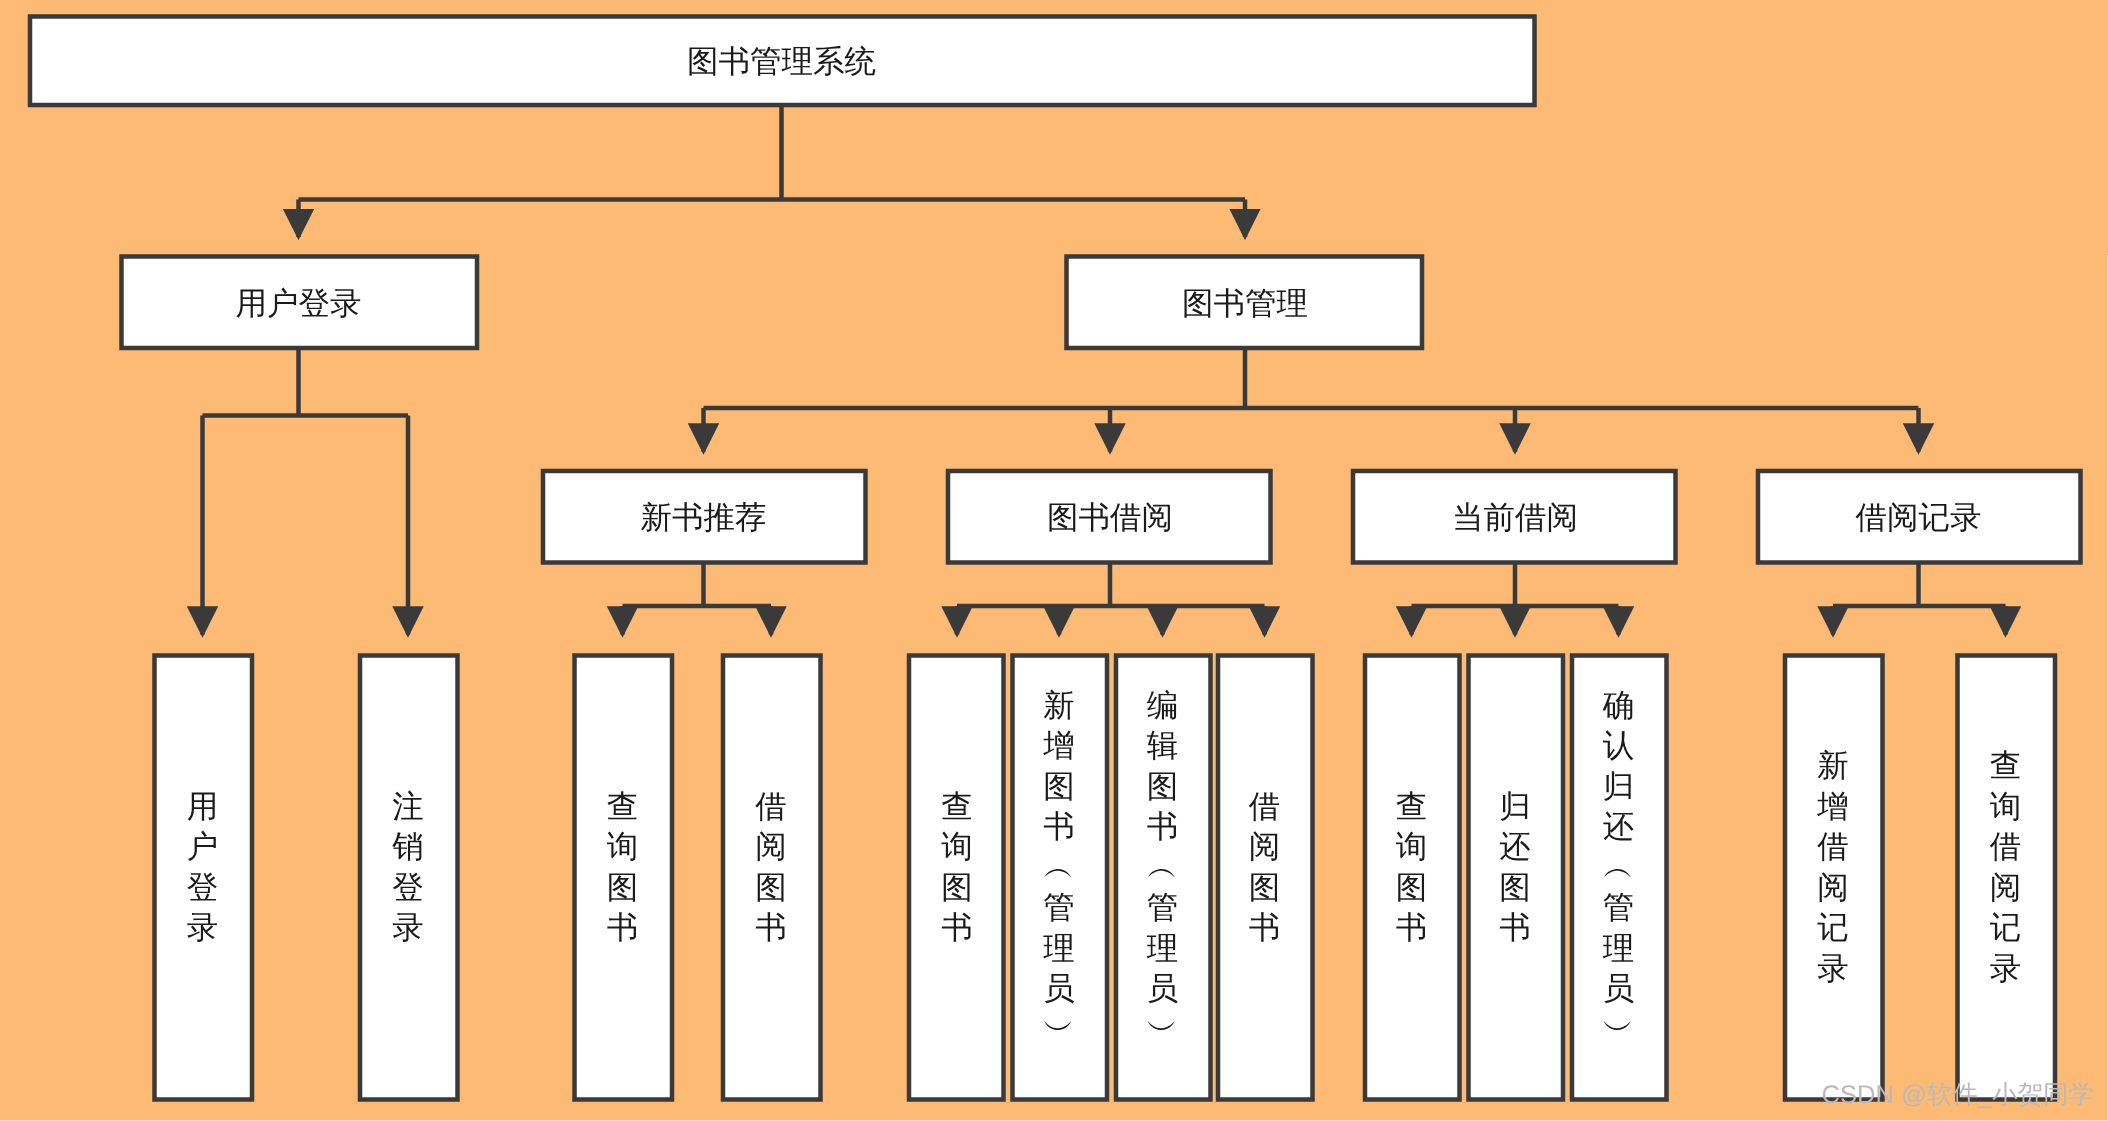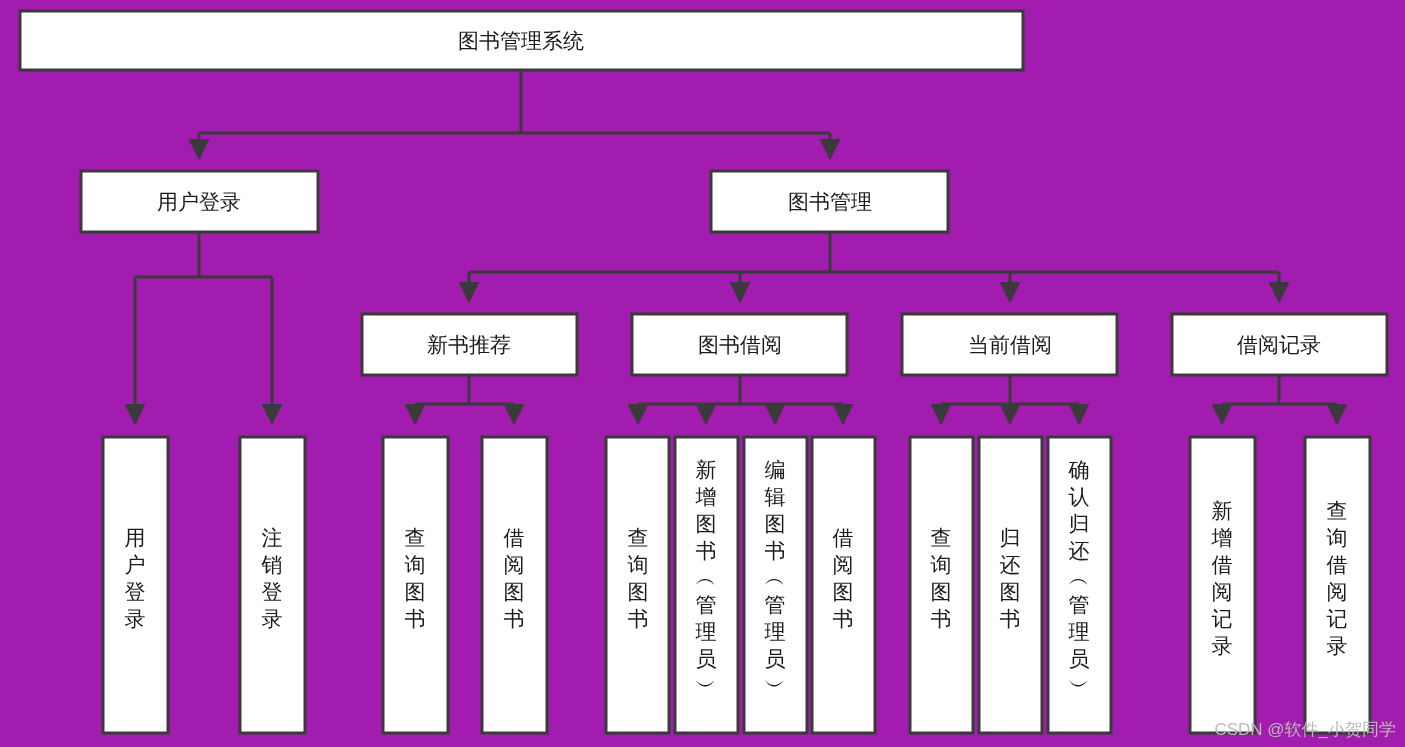--- a/index.html
+++ b/index.html
@@ -1,17 +1,17 @@
 <!DOCTYPE html>
 <html><head>
 <meta charset="utf-8">
 <style>
   html,body{margin:0;padding:0;background:#ffffff;}
   body{font-family:"Liberation Sans","DejaVu Sans",sans-serif;}
-  #stage{position:relative;width:1405px;height:747px;background:#a21caf;overflow:hidden;}
+  #stage{position:relative;width:1405px;height:747px;background:#fdba74;overflow:hidden;}
   svg{display:block;position:absolute;left:0;top:0;}
   .node-label{font-family:"Liberation Sans","DejaVu Sans",sans-serif;font-size:21px;fill:#1a1a1a;}
   .leaf-label{font-family:"Liberation Sans","DejaVu Sans",sans-serif;font-size:21px;fill:#1a1a1a;}
   .watermark{font-family:"Liberation Sans","DejaVu Sans",sans-serif;font-size:17px;fill:#b9b9b9;}
 </style>
 </head>
 <body>
 
 <div id="stage">
 

